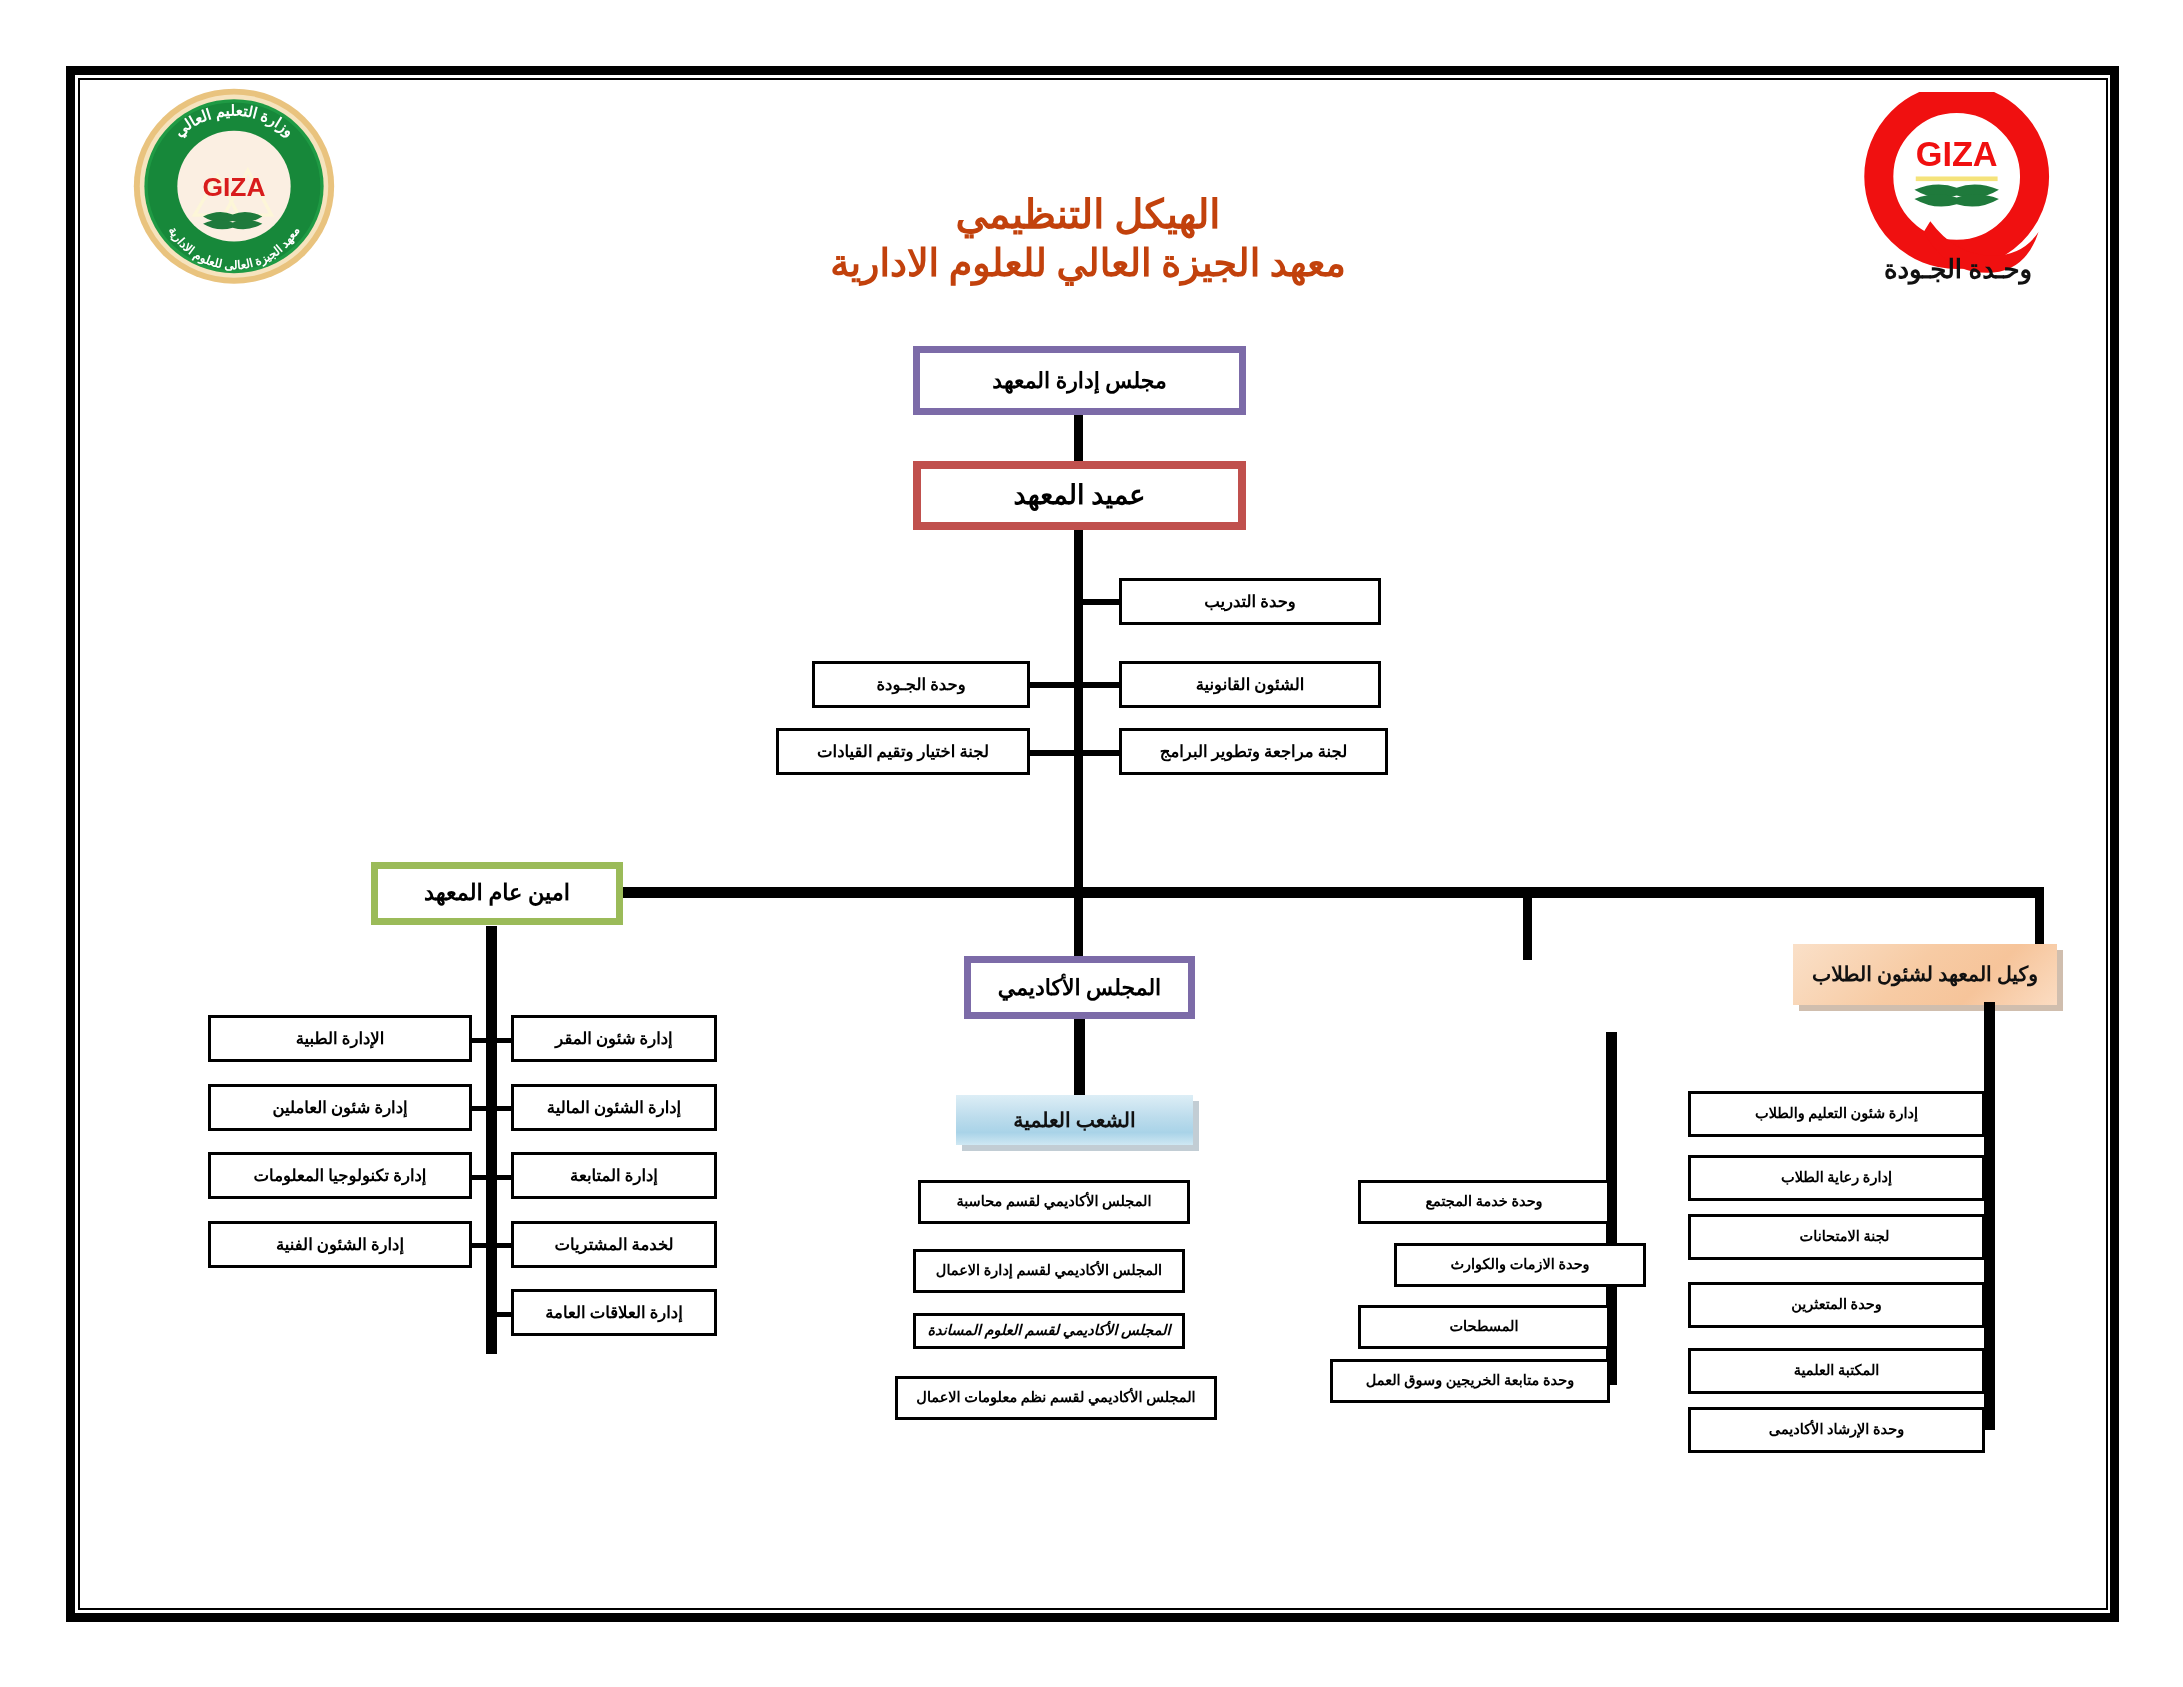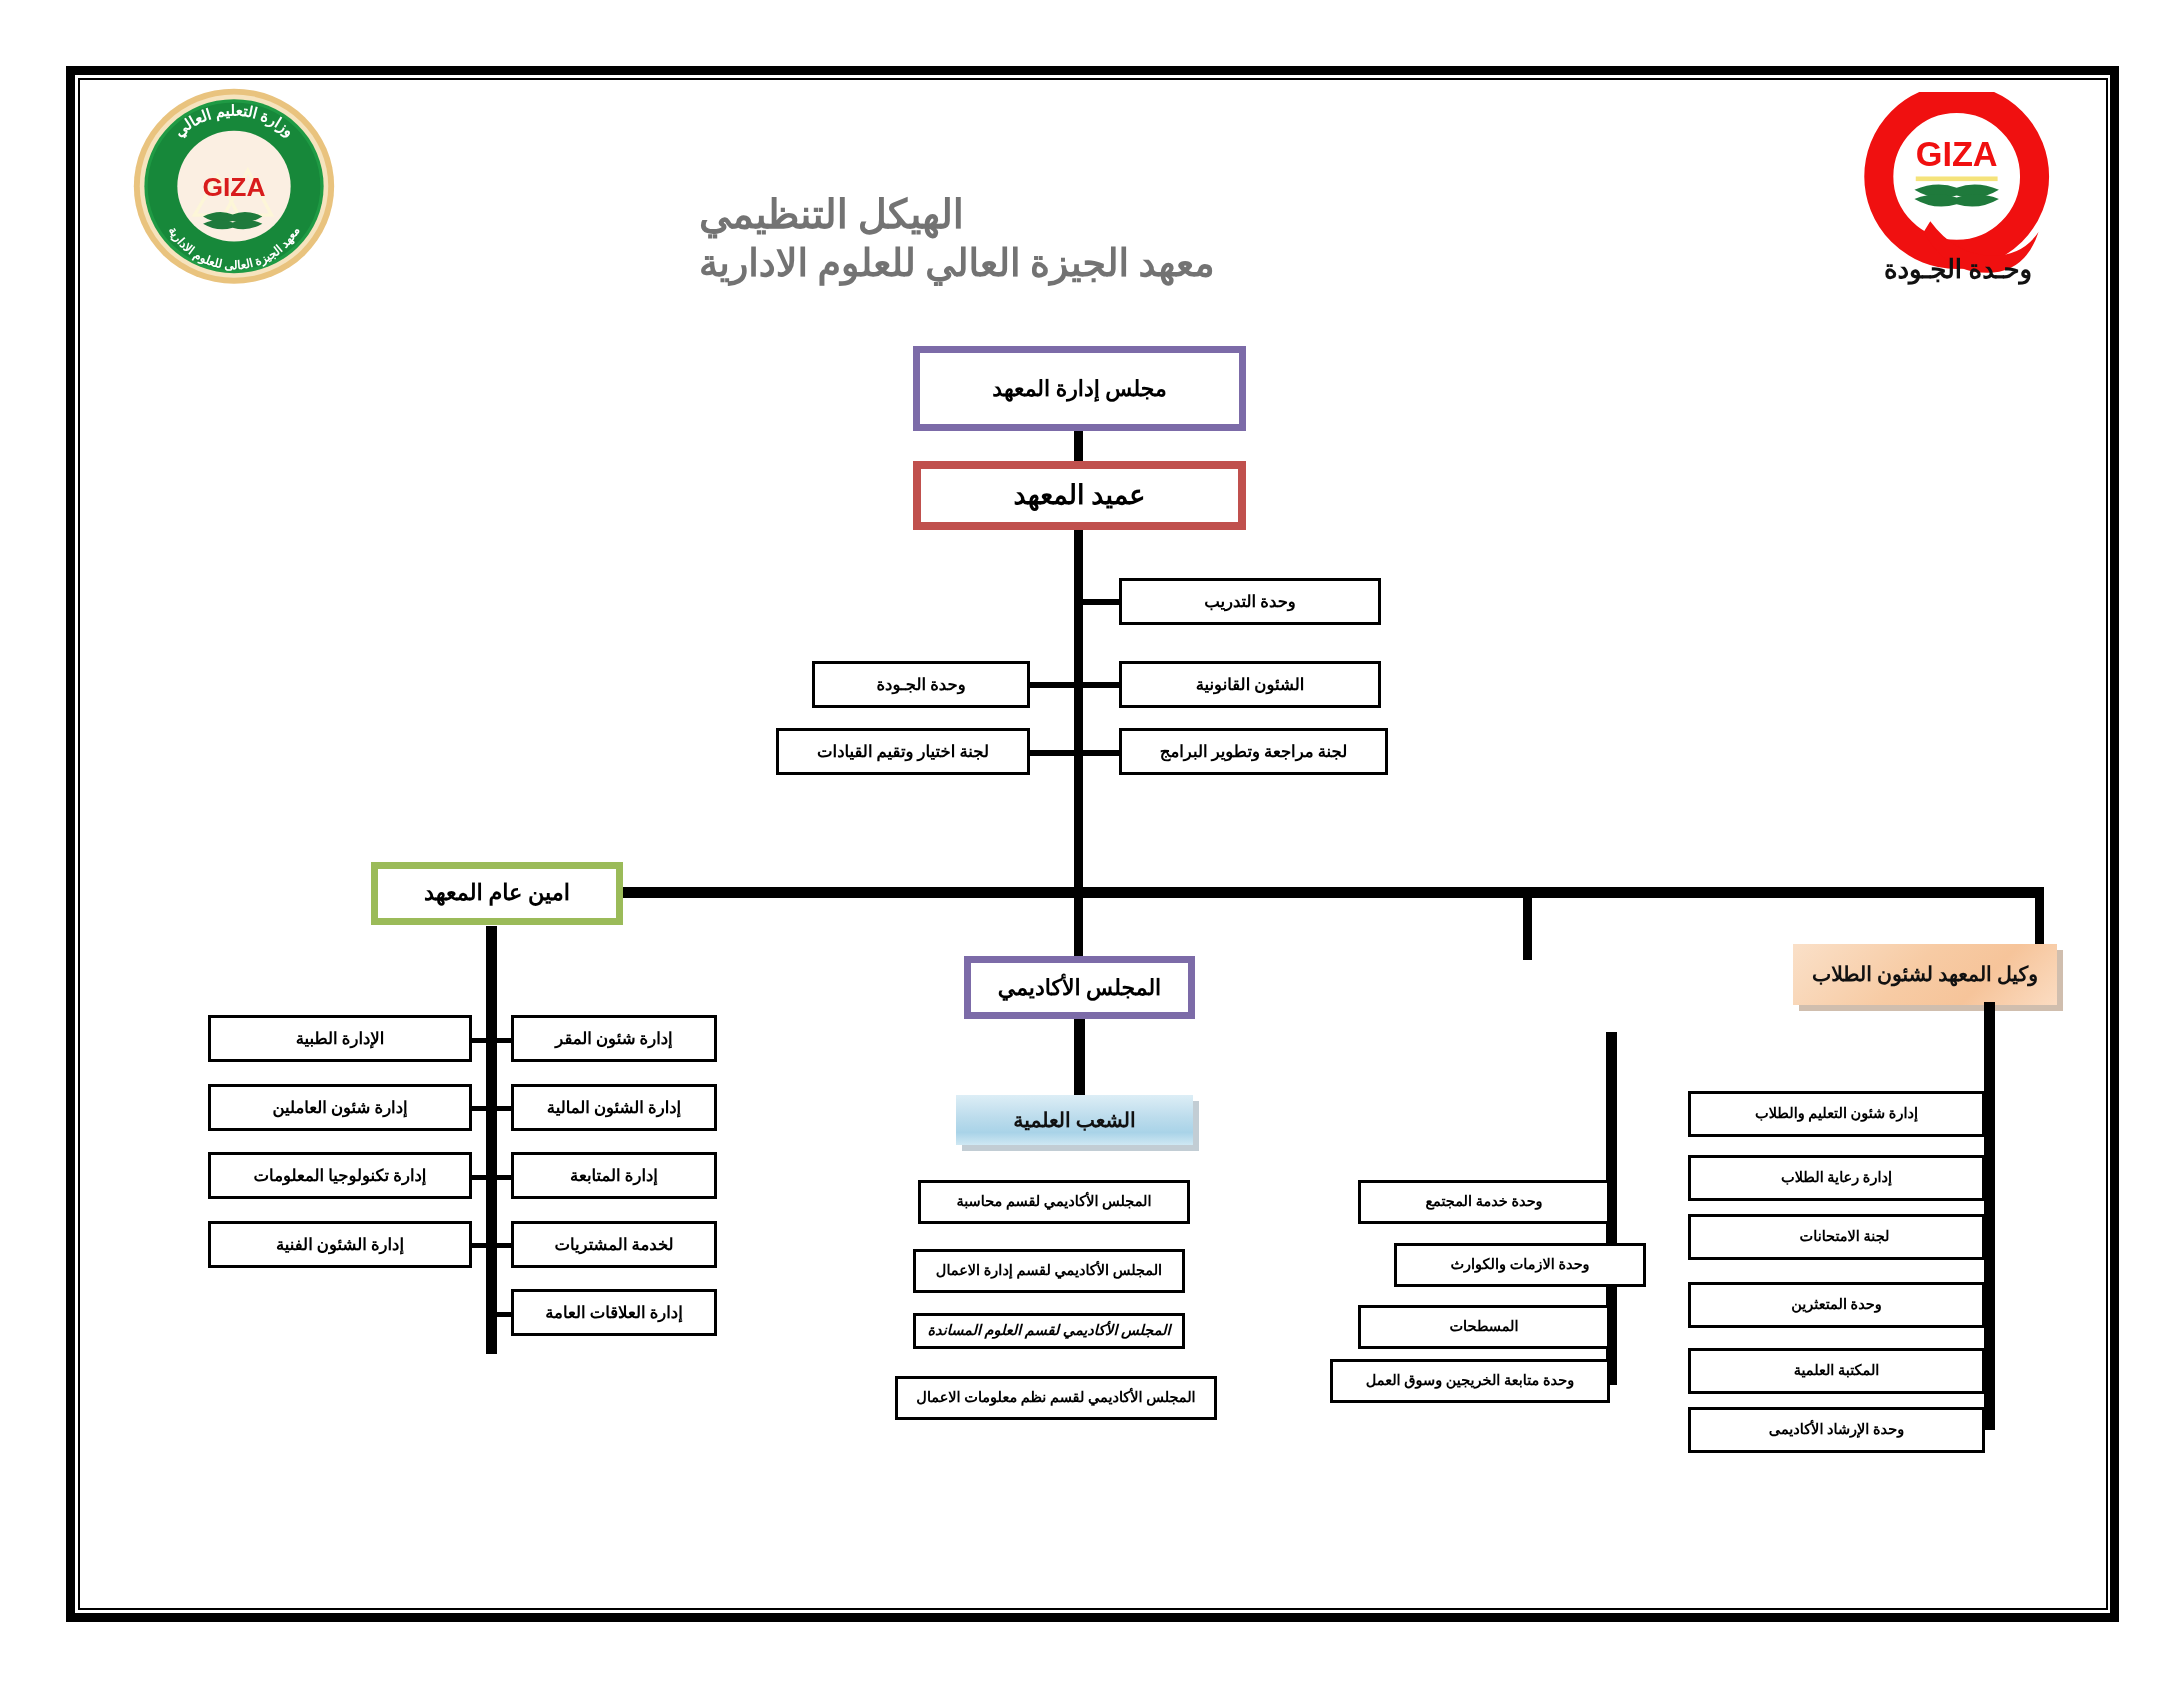--- a/index.html
+++ b/index.html
@@ -8,22 +8,22 @@
 
   
   #outer-frame{position:absolute;left:66px;top:66px;width:2053px;height:1556px;
                border:9.2px solid #000;box-sizing:border-box;}
   #inner-frame{position:absolute;left:78px;top:78px;width:2030px;height:1532px;
                border:2.6px solid #000;box-sizing:border-box;}
 
   .canvas{position:absolute;inset:0;}
 
   
-  #title-block{position:absolute;left:699px;top:191px;width:778px;text-align:left;
-               direction:rtl;font-weight:bold;color:#737373;line-height:1.22;
+  #title-block{position:absolute;left:699px;top:191px;width:778px;text-align:center;
+               direction:rtl;font-weight:bold;color:#c2410c;line-height:1.22;
                font-size:40px;font-family:"Liberation Serif","DejaVu Serif",serif;}
   #title-block .l2{font-size:38px;}
 
   
   #logo-left{position:absolute;left:125px;top:86px;width:218px;height:201px;}
   #logo-right{position:absolute;left:1859px;top:92px;width:198px;height:198px;}
   #logo-right-caption{position:absolute;left:1833px;top:254px;width:250px;text-align:center;
        direction:rtl;font-weight:bold;font-size:26px;color:#111;
        font-family:"Liberation Serif","DejaVu Serif",serif;}
 
@@ -116,21 +116,21 @@
 
   <div class="ln" style="left:1028px;top:682px;width:47px;height:6px;"></div>
   <div class="ln" style="left:1028px;top:750px;width:47px;height:6px;"></div>
 
   <div class="ln" style="left:623px;top:887px;width:1421px;height:10.5px;"></div>
 
   <div class="ln" style="left:1074px;top:887px;width:8.6px;height:73px;"></div>
   <div class="ln" style="left:1523px;top:887px;width:8.6px;height:73px;"></div>
   <div class="ln" style="left:2035px;top:887px;width:8.6px;height:73px;"></div>
 
-  <div class="box purple" style="left:913px;top:346px;width:333px;height:85px;">مجلس إدارة المعهد</div>
+  <div class="box purple" style="left:913px;top:346px;width:333px;height:69px;">مجلس إدارة المعهد</div>
 
   <div class="box red" style="left:913px;top:461px;width:333px;height:69px;">عميد المعهد</div>
 
   <div class="box plain" style="left:1119px;top:578px;width:262px;height:47px;">وحدة التدريب</div>
   <div class="box plain" style="left:1119px;top:661px;width:262px;height:47px;">الشئون القانونية</div>
   <div class="box plain" style="left:1119px;top:728px;width:269px;height:47px;">لجنة مراجعة وتطوير البرامج</div>
 
   <div class="box plain" style="left:812px;top:661px;width:218px;height:47px;">وحدة الجـودة</div>
   <div class="box plain" style="left:776px;top:728px;width:254px;height:47px;">لجنة اختيار وتقيم القيادات</div>
 

